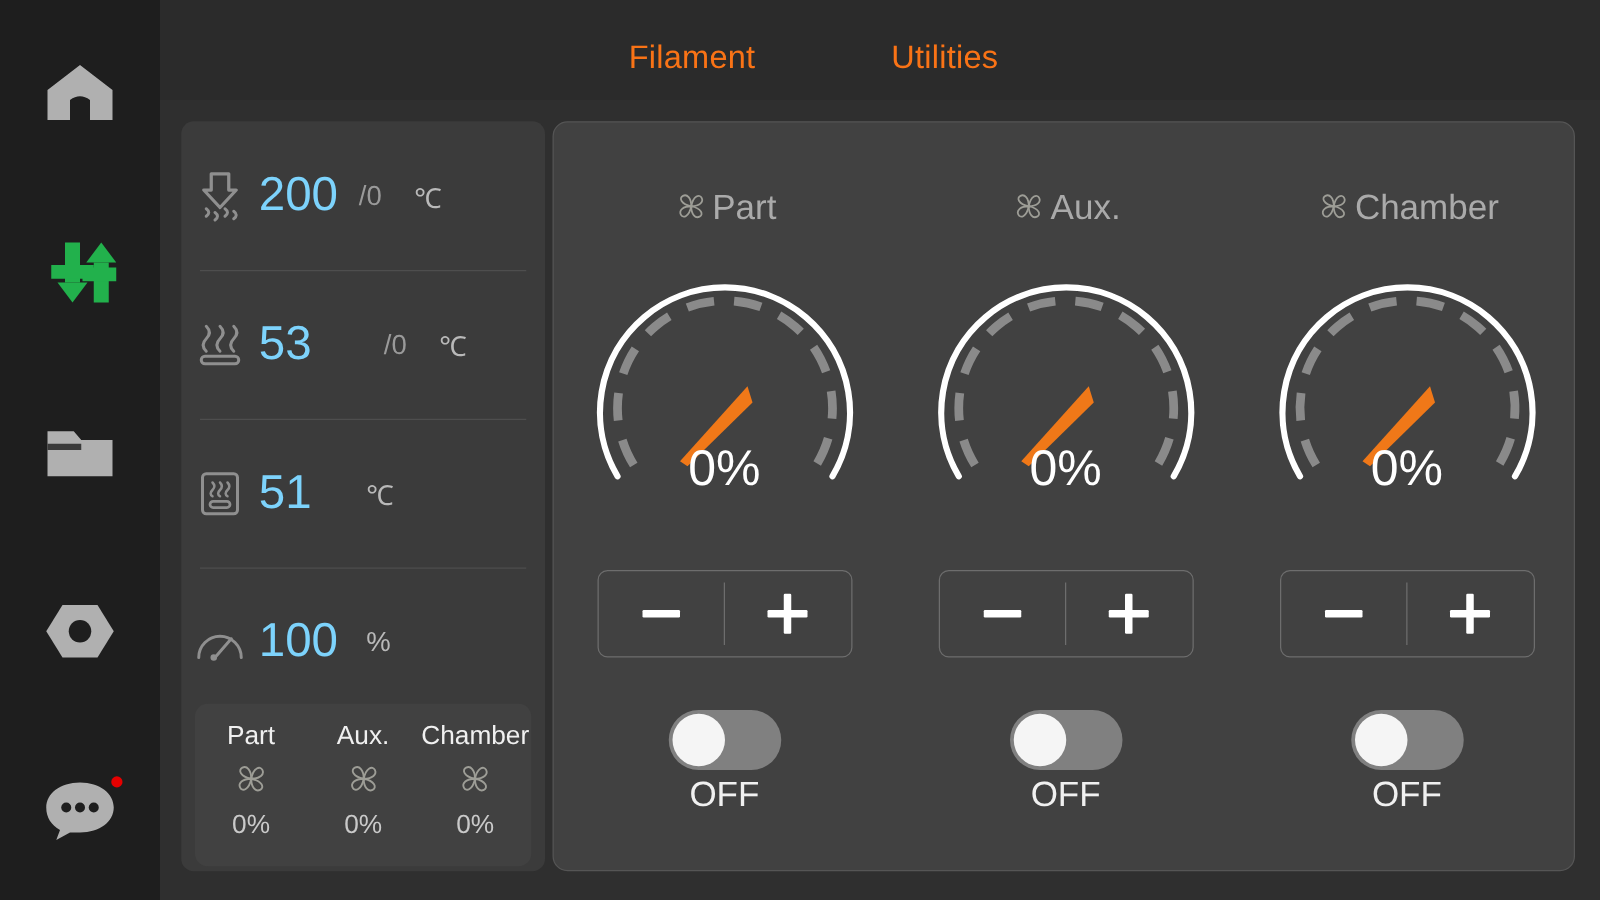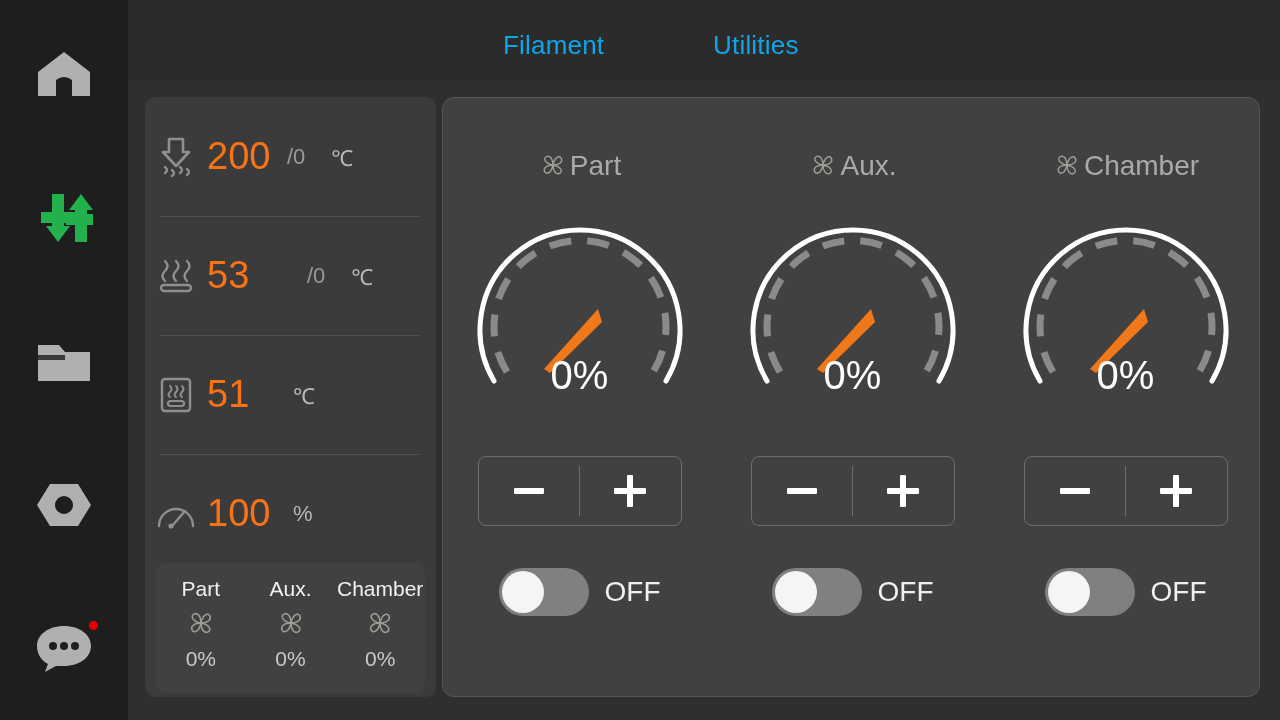--- a/index.html
+++ b/index.html
@@ -35,21 +35,21 @@
 
   
   #tabbar {
     position: absolute; left: 128px; top: 0;
     width: 1152px; height: 80px;
     background: #2b2b2b;
   }
   .tab {
     position: absolute; top: 10px; height: 70px;
     display: flex; align-items: center; justify-content: center;
-    font-size: 26px; color: #0ea5e9;
+    font-size: 26px; color: #f97316;
     letter-spacing: 0.2px; white-space: nowrap;
     padding: 0 22px;
   }
   .tab.active {
     background: #383838;
     border-radius: 12px 12px 0 0;
     color: #f2f2f2;
   }
 
   
@@ -58,21 +58,21 @@
     width: 291px; height: 600px;
     background: #3b3b3b;
     border-radius: 10px;
   }
   .trow {
     position: absolute; left: 0; width: 291px; height: 119px;
     display: flex; align-items: center;
   }
   .trow .ic { width: 62px; display: flex; justify-content: center; align-items: center; }
   .trow .val {
-    font-size: 38px; color: #f97316; font-weight: 400;
+    font-size: 38px; color: #7dd3fc; font-weight: 400;
     min-width: 74px;
   }
   .trow .tgt { font-size: 22px; color: #9a9a9a; margin-left: 6px; }
   .trow .unit { font-size: 22px; color: #b9b9b9; margin-left: 26px; }
   .trow .unit.tight { margin-left: 12px; }
   .divider {
     position: absolute; left: 15px; width: 261px; height: 1px;
     background: #4e4e4e;
   }
 
@@ -137,21 +137,21 @@
   .plus-g { position: relative; width: 32px; height: 32px; }
   .plus-g::before, .plus-g::after {
     content: ""; position: absolute; background: #ffffff; border-radius: 1px;
   }
   .plus-g::before { left: 0; top: 13px; width: 32px; height: 6px; }
   .plus-g::after { top: 0; left: 13px; width: 6px; height: 32px; }
 
   .toggle-row {
     position: absolute; top: 470px; left: 50%;
     transform: translateX(-50%);
-    display: flex; align-items: center; gap: 16px;
+    display: flex; align-items: center; gap: 4px; flex-direction: column;
   }
   .switch {
     width: 90px; height: 48px; border-radius: 24px;
     background: #808080; position: relative;
   }
   .knob {
     position: absolute; left: 3px; top: 3px;
     width: 42px; height: 42px; border-radius: 50%;
     background: #f5f5f5;
   }

